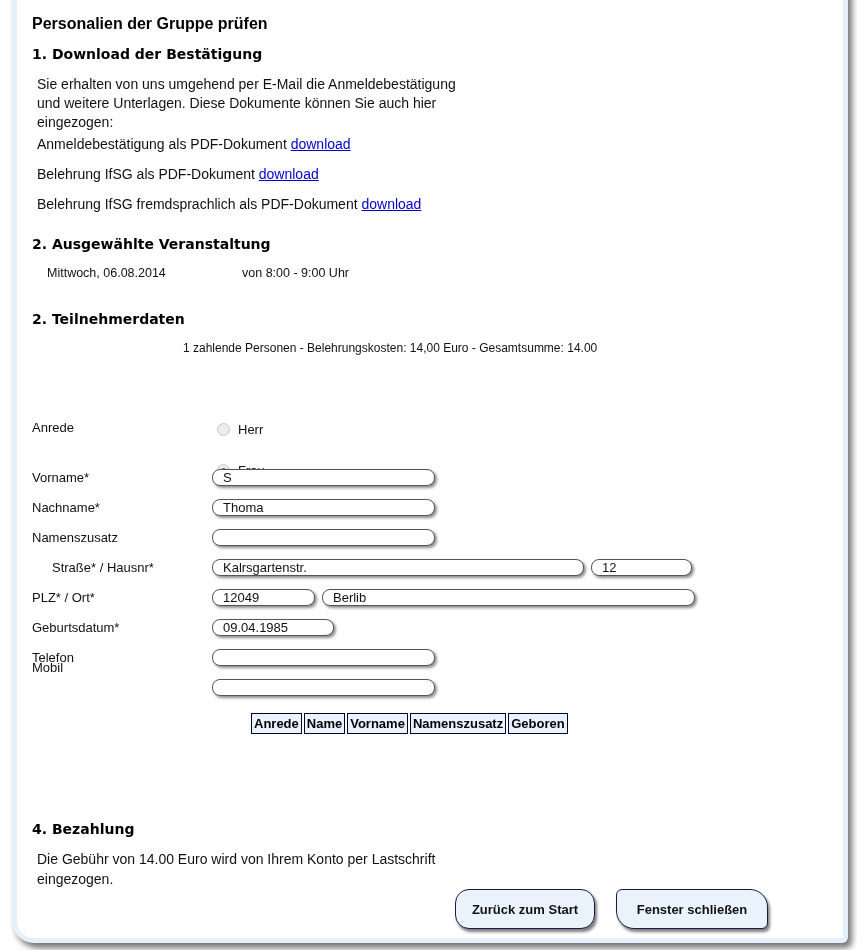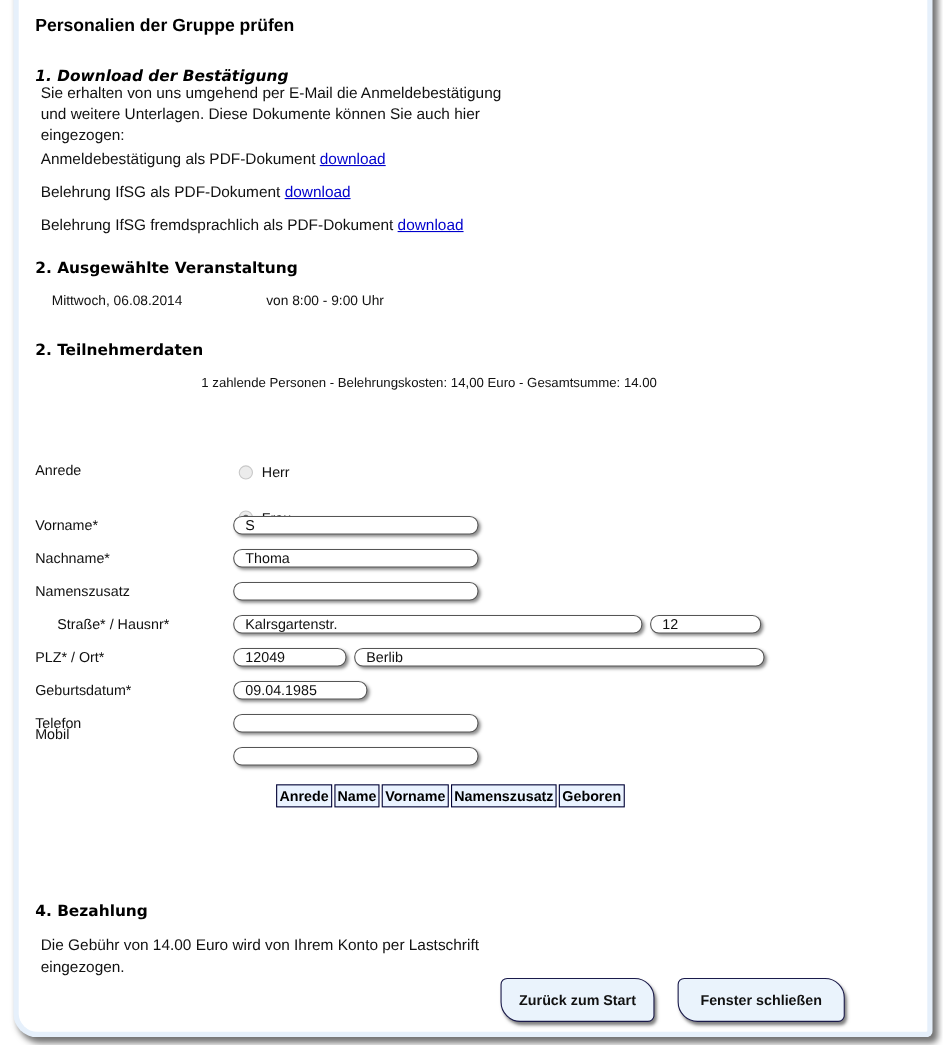--- a/index.html
+++ b/index.html
@@ -48,21 +48,21 @@
     display: flex; align-items: center; justify-content: center; cursor: pointer;
   }
 </style>
 </head>
 <body>
 
 <div class="panel"></div>
 
 <div class="abs title" style="left:32px;top:15px;">Personalien der Gruppe prüfen</div>
 
-<div class="abs h2" style="left:32px;top:62px;font-style:italic;">1. Download der Bestätigung</div>
+<div class="abs h2" style="left:32px;top:46px;">1. Download der Bestätigung</div>
 <div class="abs txt" style="left:37px;top:76px;">Sie erhalten von uns umgehend per E-Mail die Anmeldebestätigung</div>
 <div class="abs txt" style="left:37px;top:95px;">und weitere Unterlagen. Diese Dokumente können Sie auch hier</div>
 <div class="abs txt" style="left:37px;top:114px;">eingezogen:</div>
 
 <div class="abs txt" style="left:37px;top:136px;">
   <span>Anmeldebestätigung als PDF-Dokument</span>
   <a class="link">download</a>
 </div>
 <div class="abs txt" style="left:37px;top:166px;">
   <span>Belehrung IfSG als PDF-Dokument</span>
@@ -121,14 +121,14 @@
   <div class="th">Name</div>
   <div class="th">Vorname</div>
   <div class="th">Namenszusatz</div>
   <div class="th">Geboren</div>
 </div>
 
 <div class="abs h2" style="left:32px;top:821px;">4. Bezahlung</div>
 <div class="abs txt" style="left:37px;top:851px;">Die Gebühr von 14.00 Euro wird von Ihrem Konto per Lastschrift</div>
 <div class="abs txt" style="left:37px;top:871px;">eingezogen.</div>
 
-<div class="btn" style="left:455px;top:889px;width:138px;">Zurück zum Start</div>
+<div class="btn" style="left:455px;top:889px;width:138px;border-radius:14px;">Zurück zum Start</div>
 <div class="btn" style="left:616px;top:889px;width:150px;">Fenster schließen</div>
 
 </body></html>

